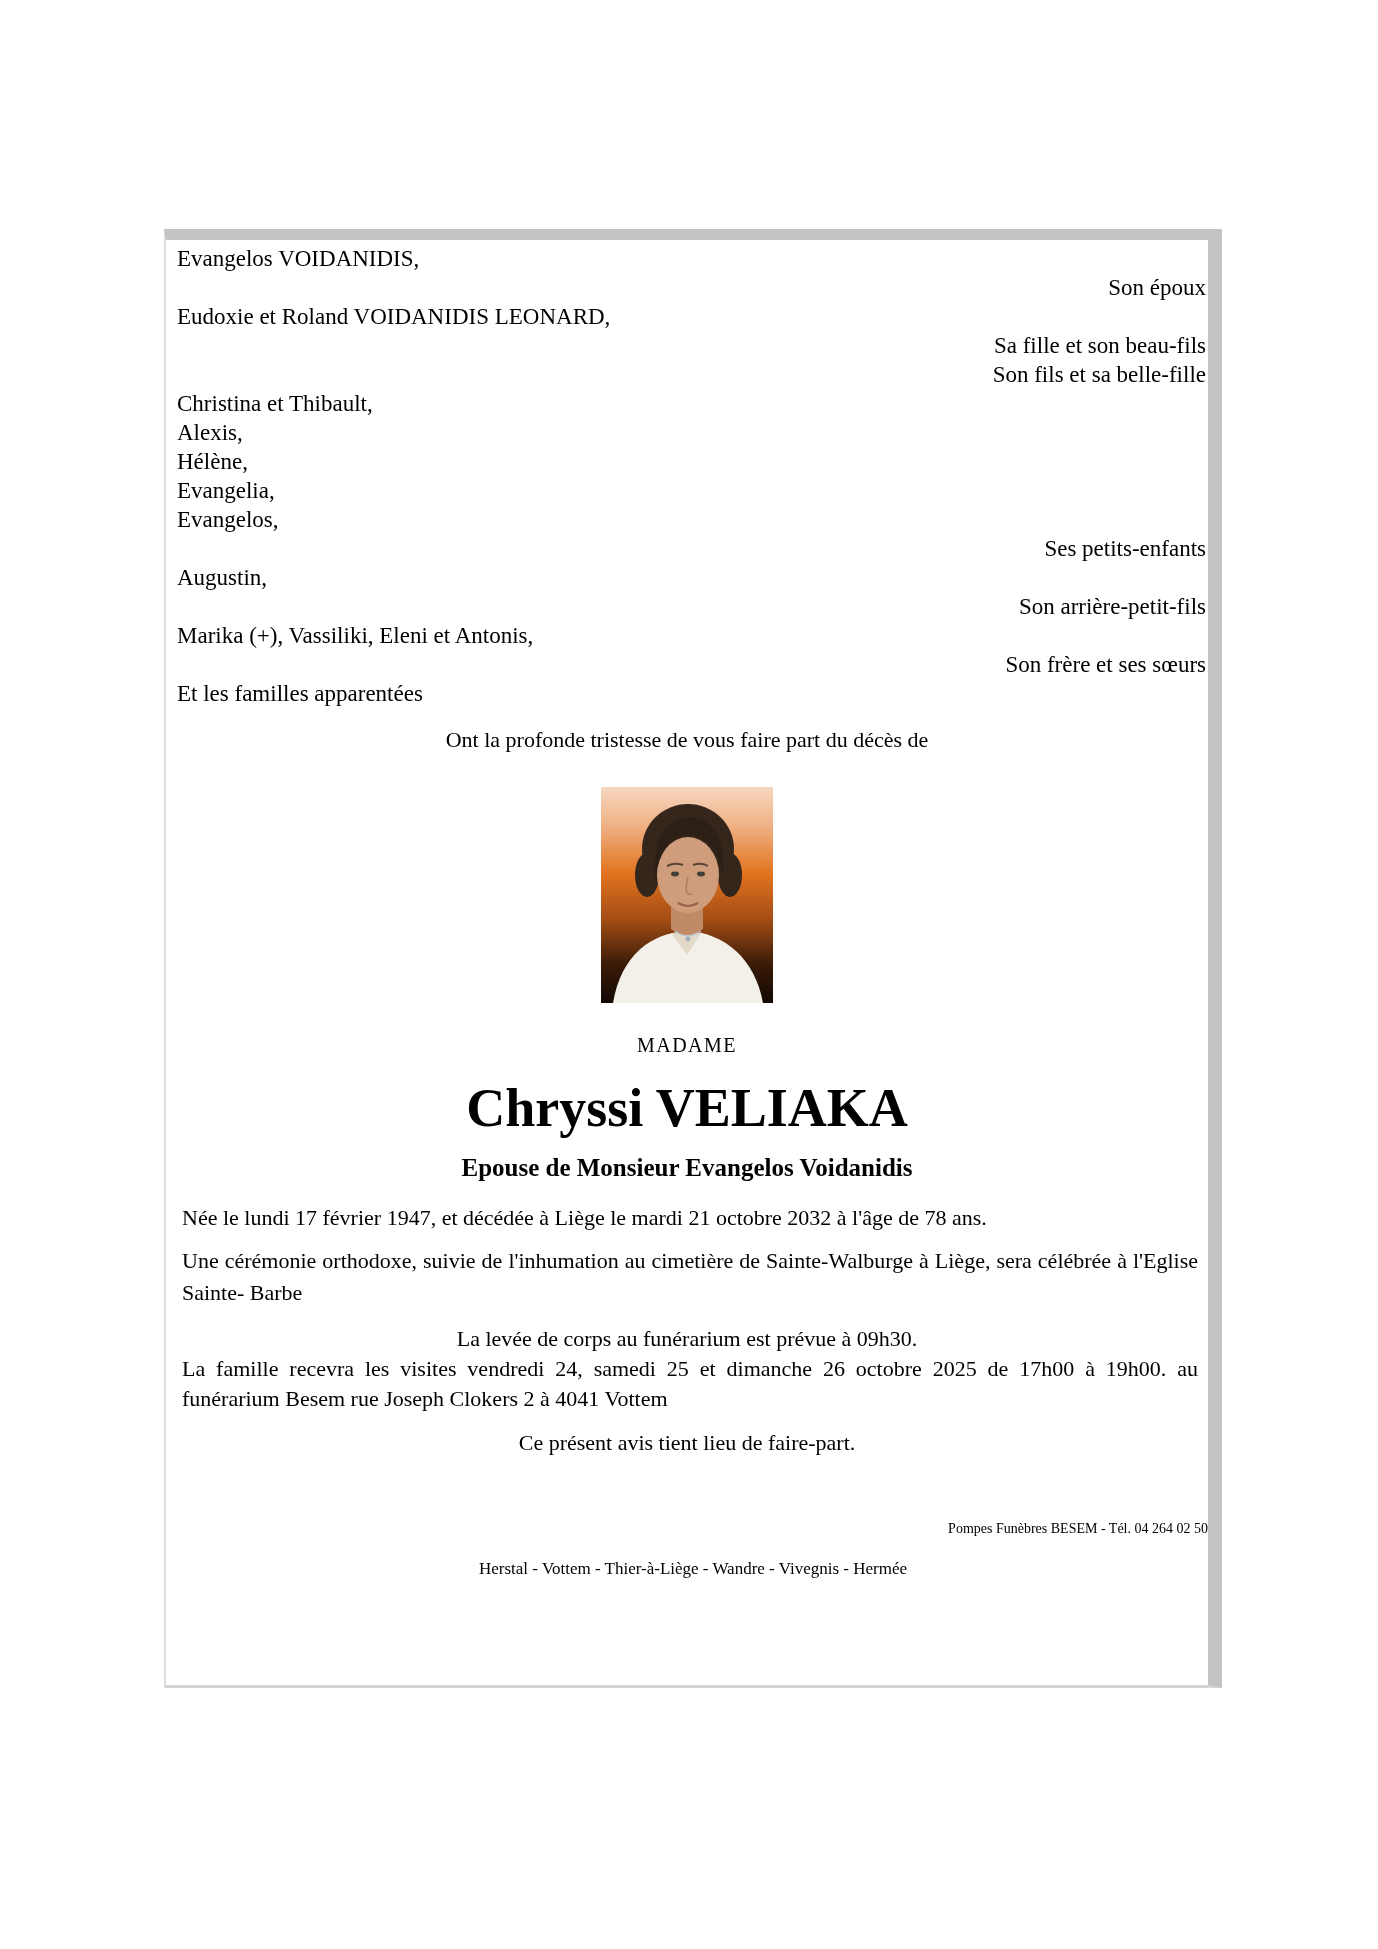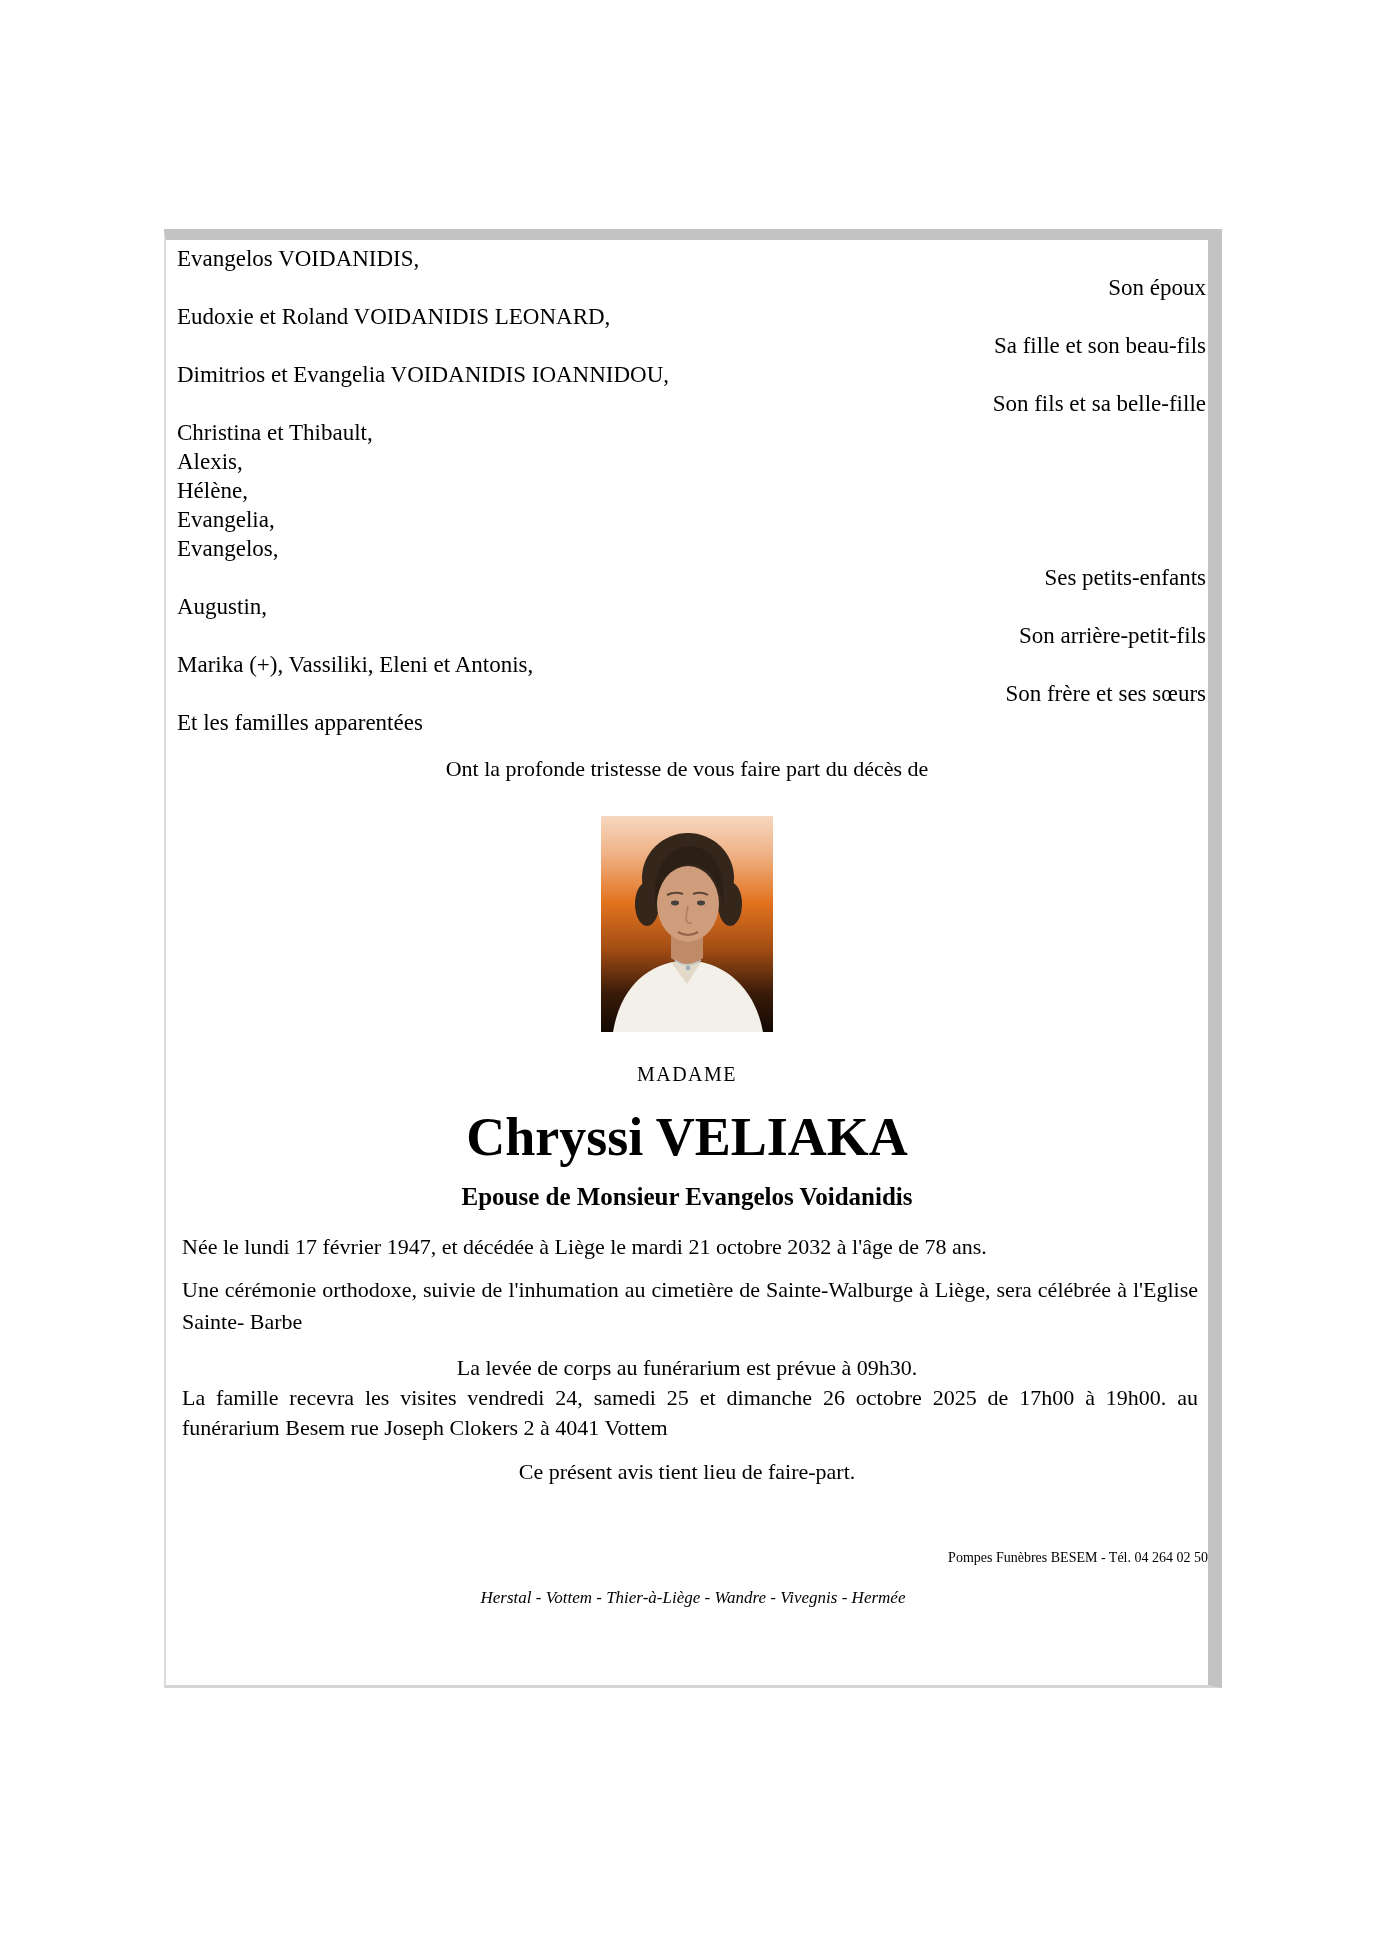--- a/index.html
+++ b/index.html
@@ -99,35 +99,33 @@
     line-height: 24px;
     font-size: 14px;
     text-align: right;
   }
   .f-line2 {
     margin: 16px 0 0 12px;
     height: 24px;
     line-height: 24px;
     font-size: 17px;
     text-align: center;
-    font-style: italic;
   }
 </style>
 </head>
 <body>
 
 <div class="canvas">
   <div class="sheet">
 
     <div class="family-block">
         <div class="fline left">Evangelos VOIDANIDIS,</div>
         <div class="fline right">Son époux</div>
         <div class="fline left">Eudoxie et Roland VOIDANIDIS LEONARD,</div>
         <div class="fline right">Sa fille et son beau-fils</div>
-        <div class="fline left">Dimitrios et Evangelia VOIDANIDIS IOANNIDOU,</div>
         <div class="fline right">Son fils et sa belle-fille</div>
         <div class="fline left">Christina et Thibault,</div>
         <div class="fline left">Alexis,</div>
         <div class="fline left">Hélène,</div>
         <div class="fline left">Evangelia,</div>
         <div class="fline left">Evangelos,</div>
         <div class="fline right">Ses petits-enfants</div>
         <div class="fline left">Augustin,</div>
         <div class="fline right">Son arrière-petit-fils</div>
         <div class="fline left">Marika (+), Vassiliki, Eleni et Antonis,</div>

